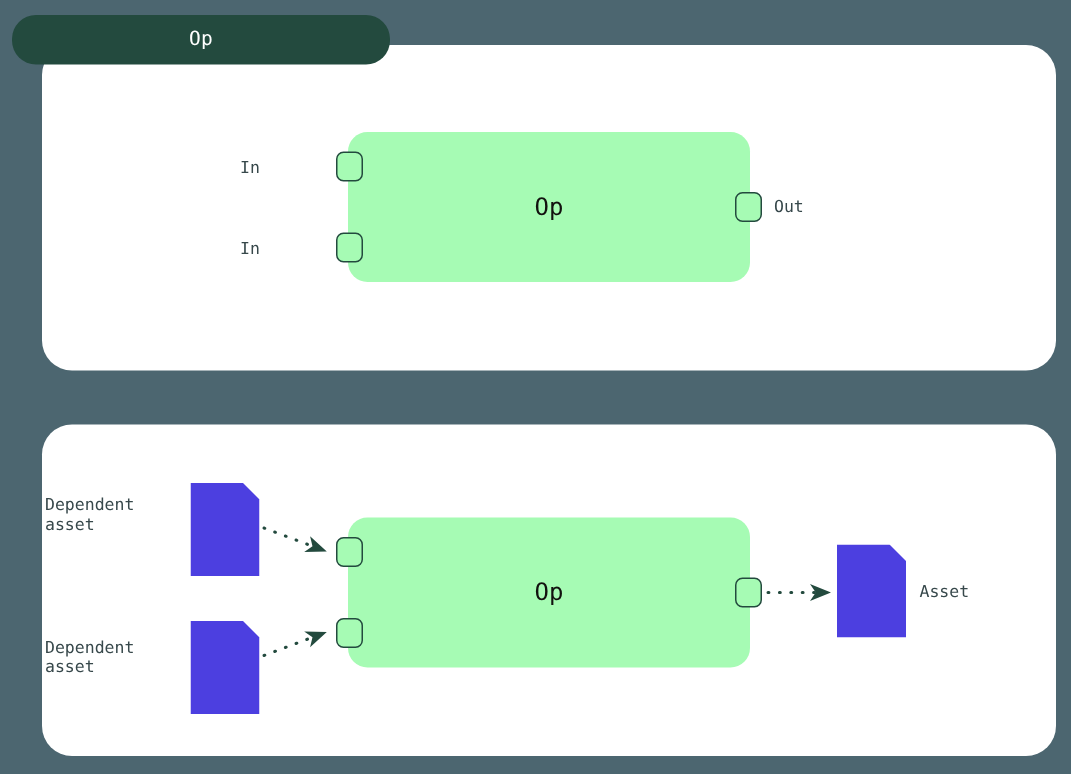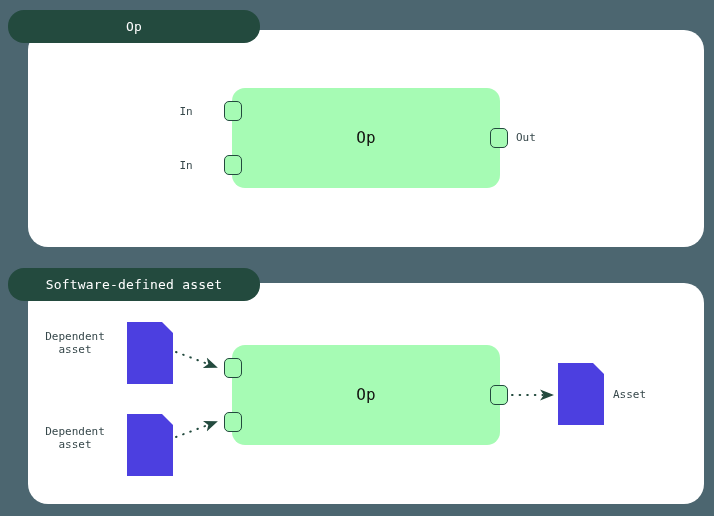--- a/index.html
+++ b/index.html
@@ -84,21 +84,21 @@
   #port-out-bot   { left: 490px; top: 385px; }
 
   
   .side-label {
     position: absolute;
     font-size: 11px;
     color: #37484b;
     white-space: nowrap;
     line-height: 13px;
   }
-  .side-label.right-align { text-align: center; }
+  .side-label.right-align { text-align: left; }
   #label-in-1 { left: 160px; top: 105px; width: 52px; }
   #label-in-2 { left: 160px; top: 159px; width: 52px; }
   #label-out  { left: 516px; top: 131px; }
 
   #label-dep-1 { left: 30px;  top: 330px; width: 90px; }
   #label-dep-2 { left: 30px;  top: 425px; width: 90px; }
   #label-asset { left: 613px; top: 388px; }
 
   
   .asset-icon {
@@ -135,21 +135,20 @@
   <div class="port" id="port-in-1-top"></div>
   <div class="port" id="port-in-2-top"></div>
   <div class="port" id="port-out-top"></div>
 
   <div class="side-label right-align" id="label-in-1">In</div>
   <div class="side-label right-align" id="label-in-2">In</div>
   <div class="side-label" id="label-out">Out</div>
 
   <div class="panel" id="panel-sda"></div>
 
-  <div class="tab" id="tab-sda">Software-defined asset</div>
 
   <div class="op-box" id="op-box-bottom">
     <div class="op-box-label">Op</div>
   </div>
 
   <div class="port" id="port-in-1-bot"></div>
   <div class="port" id="port-in-2-bot"></div>
   <div class="port" id="port-out-bot"></div>
 
   <svg class="asset-icon" id="asset-dep-1" viewBox="0 0 46 62">

